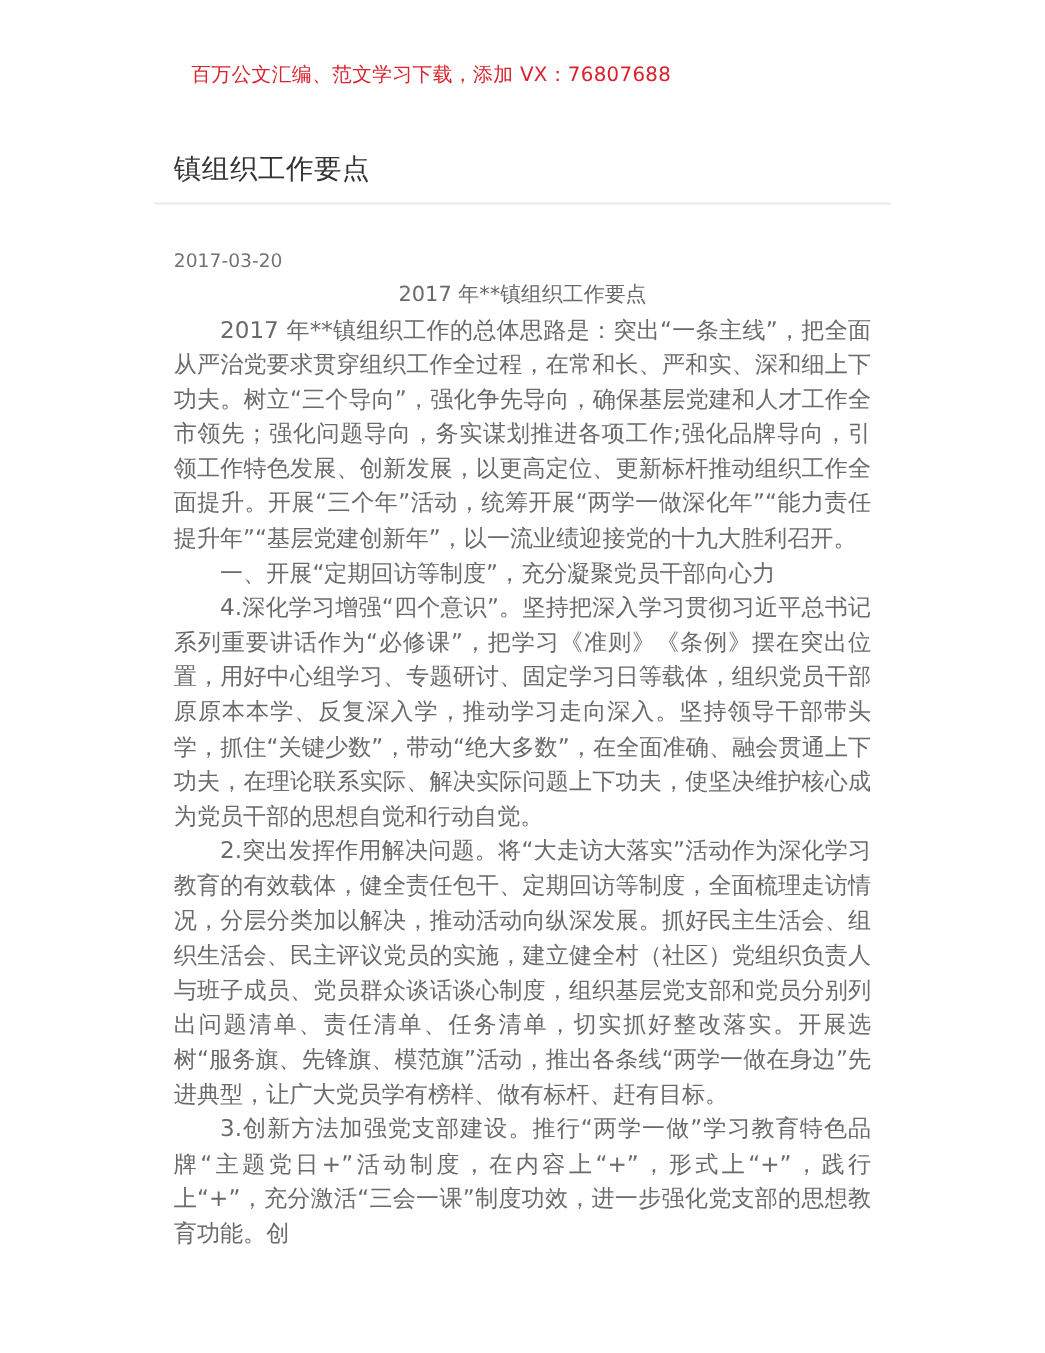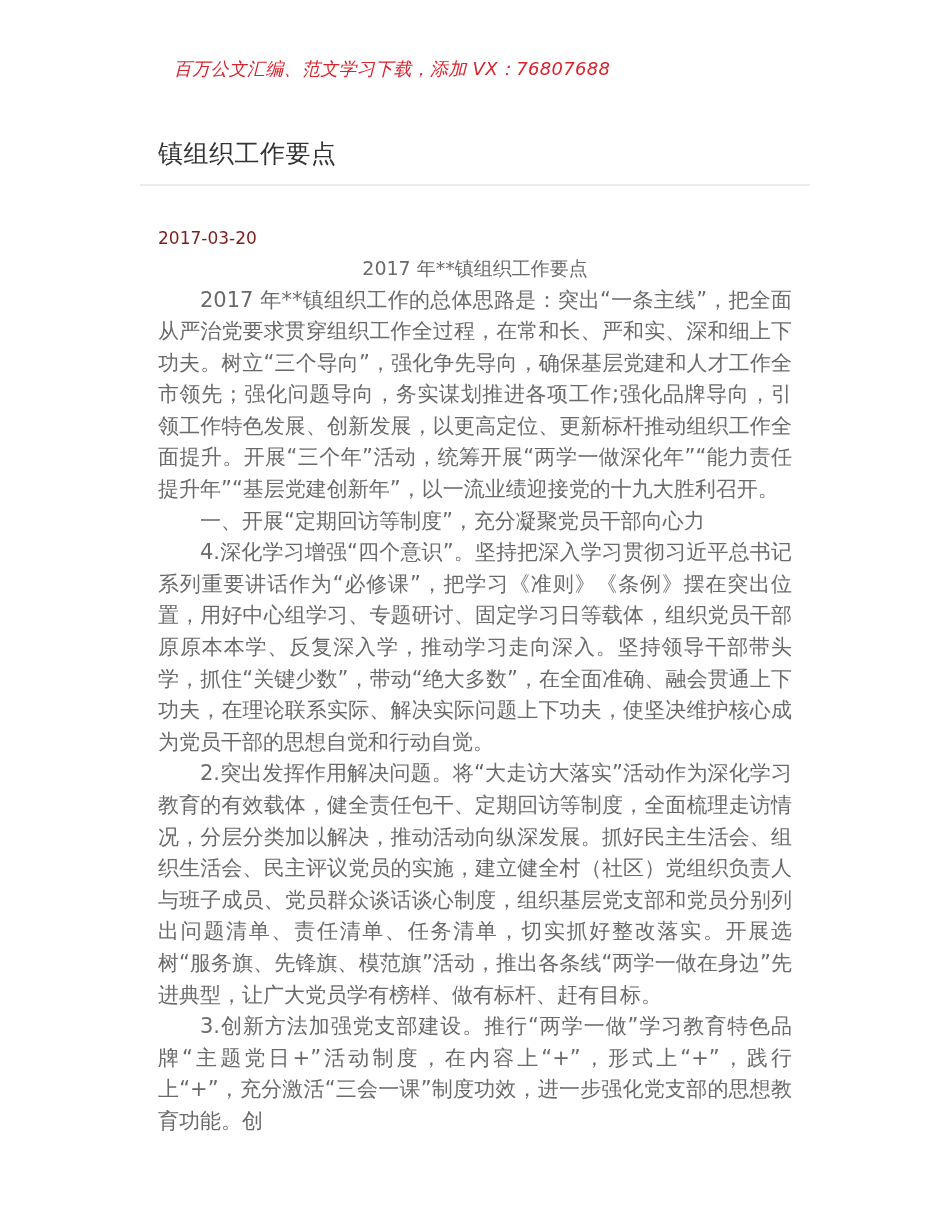--- a/index.html
+++ b/index.html
@@ -17,21 +17,20 @@
     .banner {
       position: absolute;
       top: 56px;
       left: 0;
       width: 784px;
       text-align: center;
       font-size: 18px;
       line-height: 26px;
       color: #d9232d;
       letter-spacing: 0.3px;
-      font-style: italic;
     }
     .title {
       position: absolute;
       top: 136px;
       left: 158px;
       font-size: 25px;
       line-height: 36px;
       color: #333333;
       letter-spacing: 0.5px;
     }
@@ -47,21 +46,21 @@
       position: absolute;
       top: 223px;
       left: 158px;
       width: 634px;
       color: #6a6a6a;
     }
     .date {
       font-size: 17px;
       line-height: 30px;
       height: 30px;
-      color: #7f1d1d;
+      color: #737373;
     }
     .subtitle {
       font-size: 19px;
       line-height: 31.5px;
       color: #6a6a6a;
       text-align: center;
     }
     .para {
       font-size: 21px;
       line-height: 31.6px;

